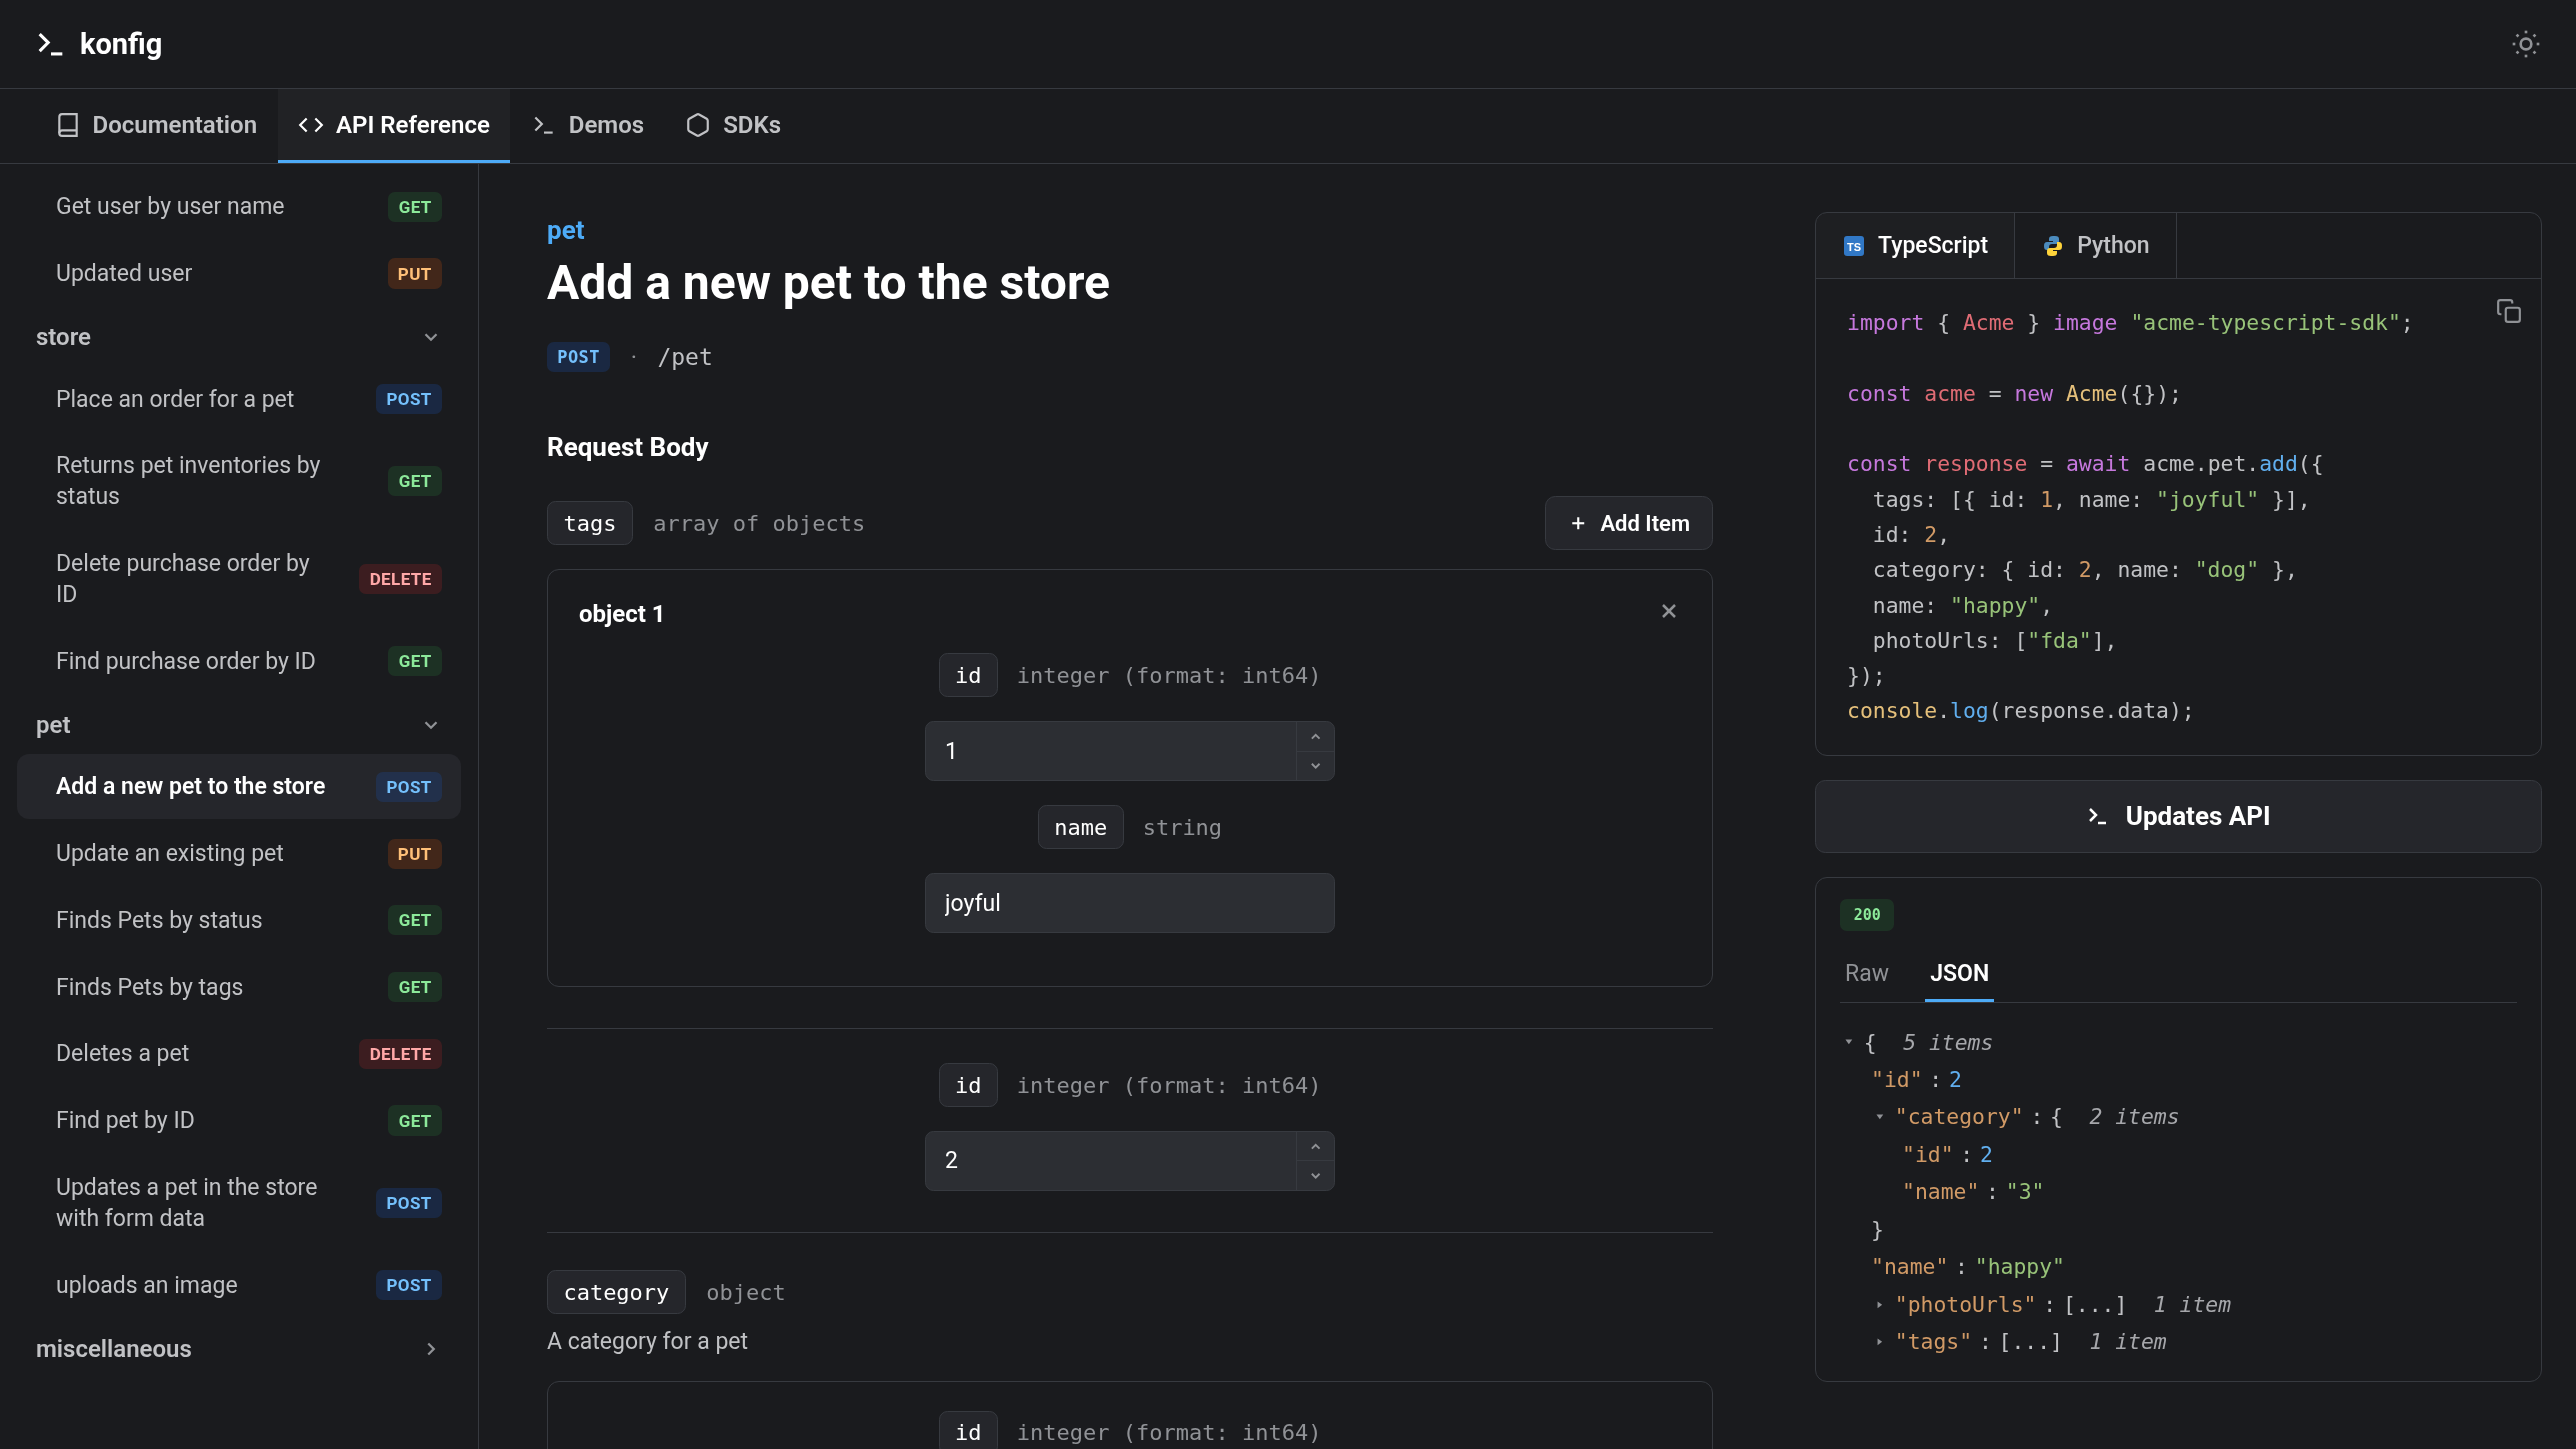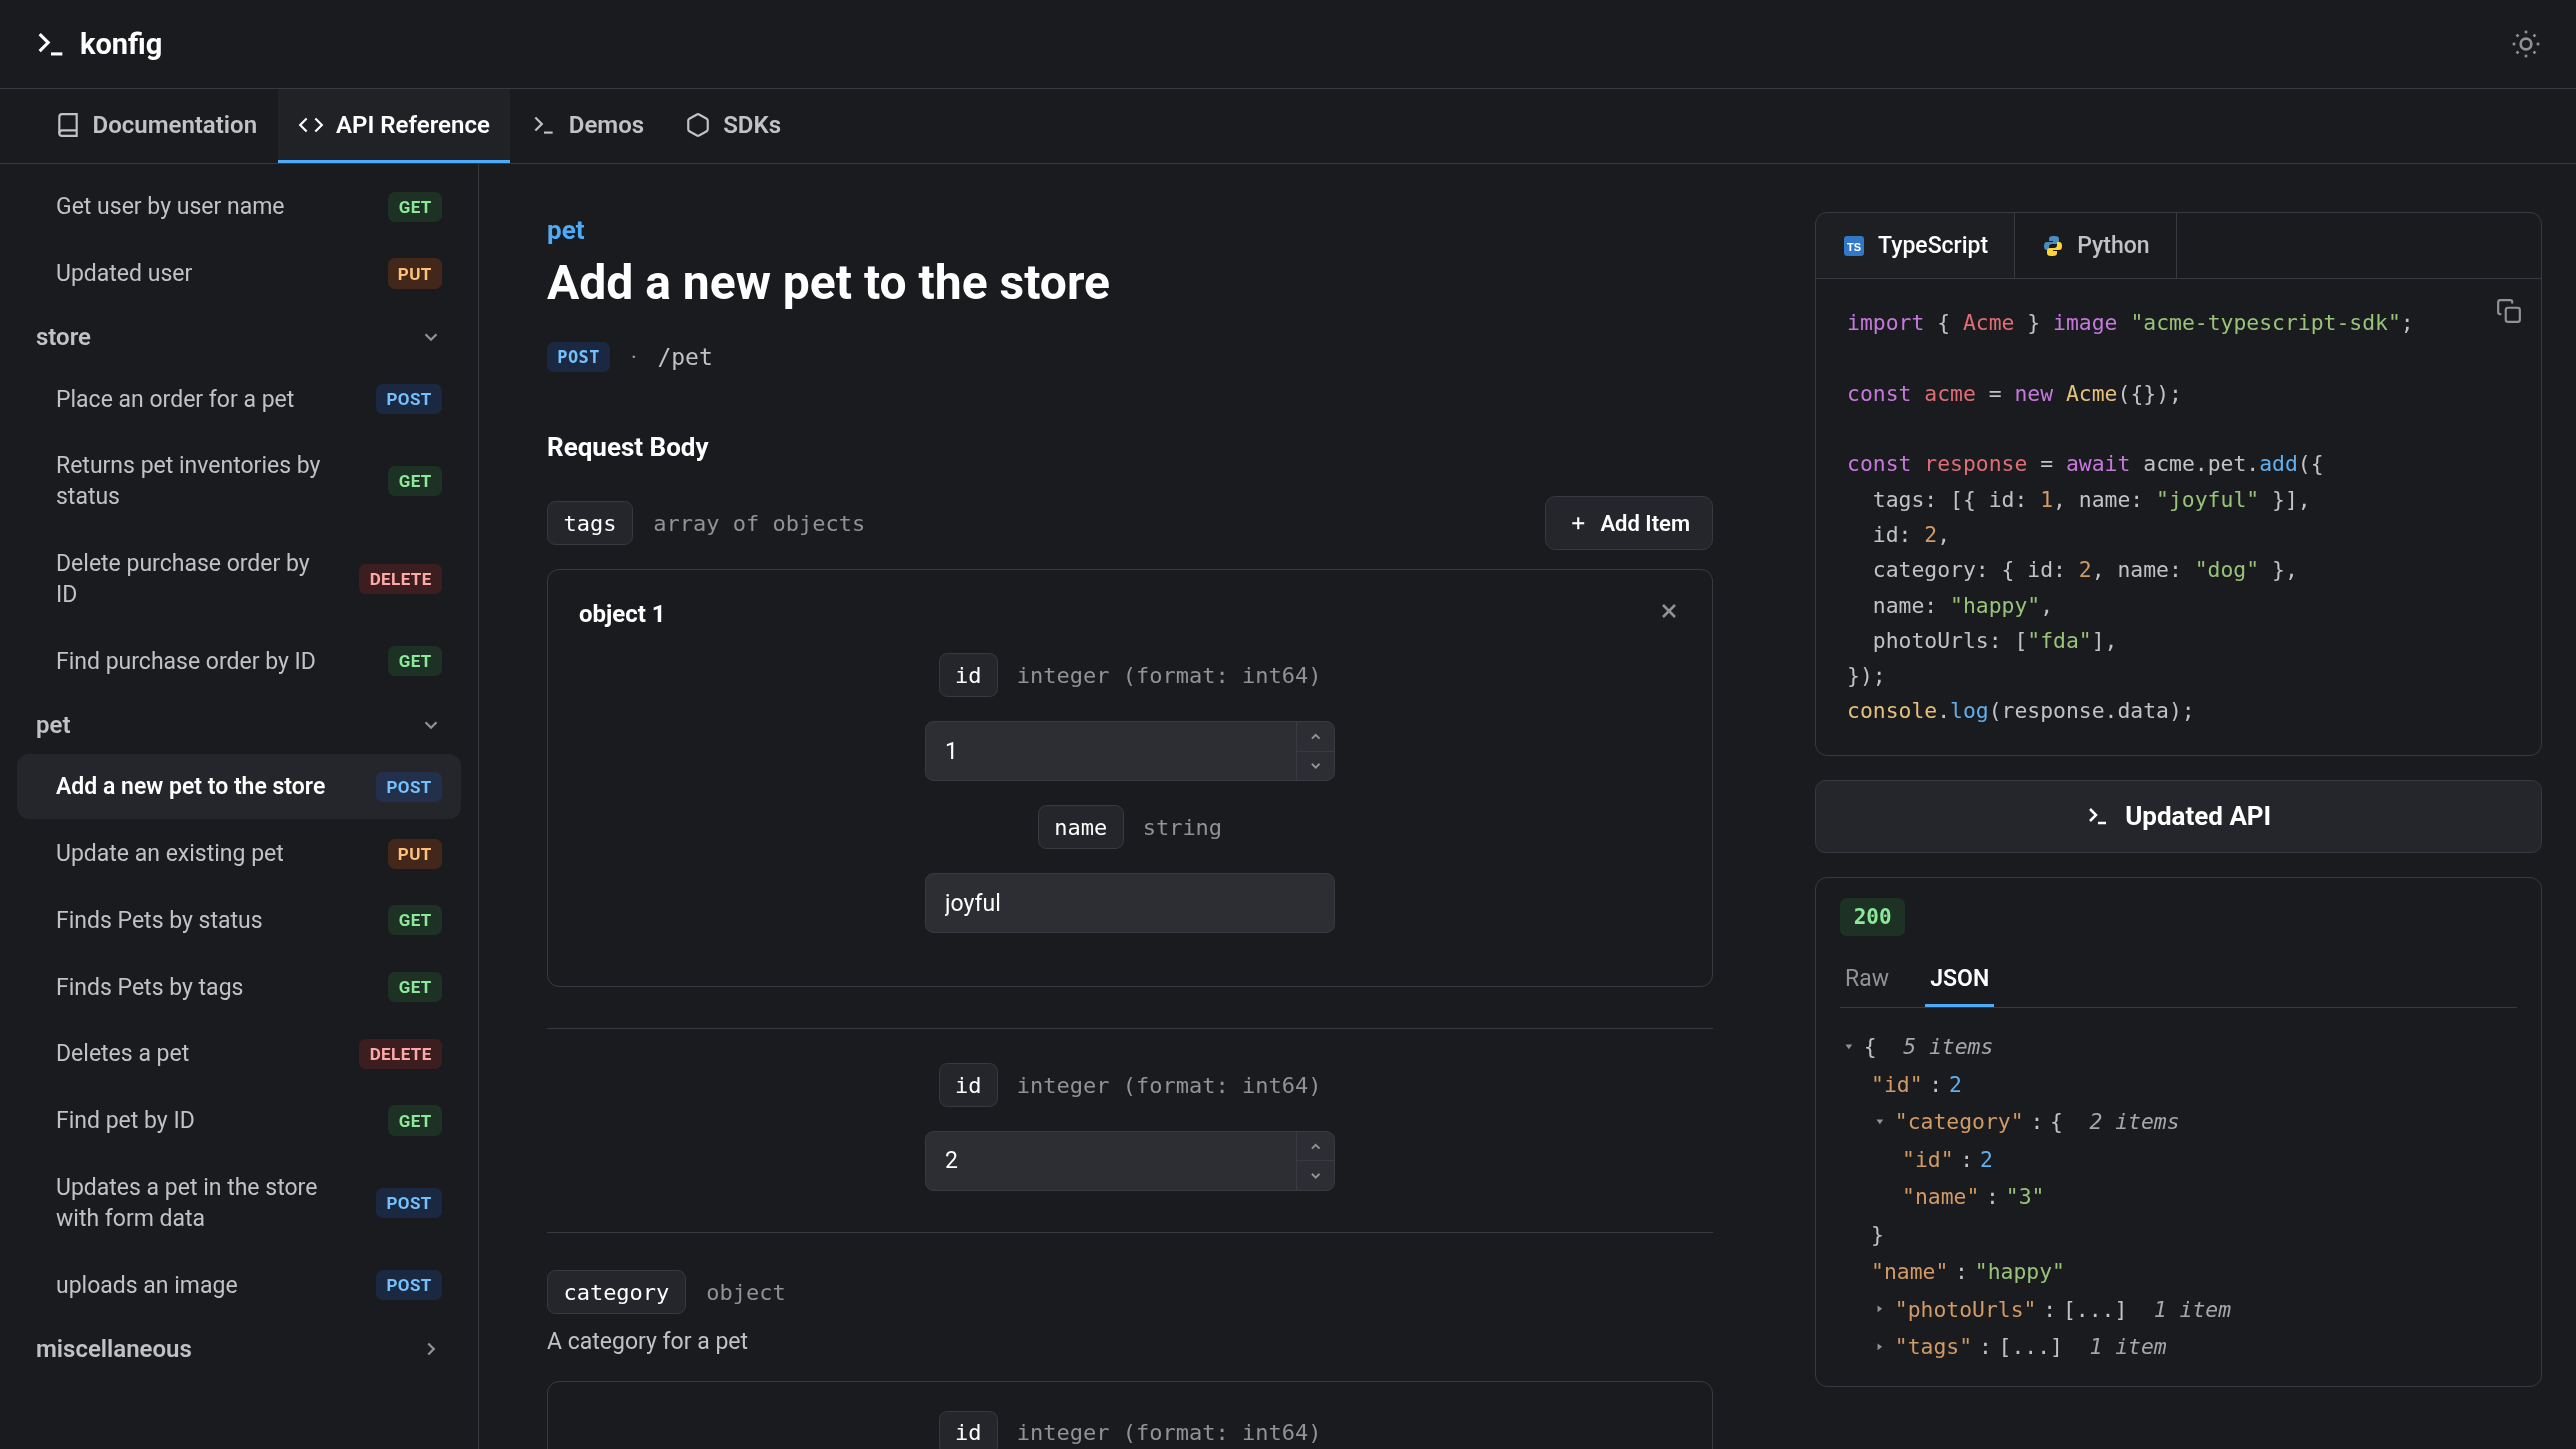--- a/index.html
+++ b/index.html
@@ -294,21 +294,21 @@
   .resp-card {
     border:0.9px solid var(--border);
     border-radius: 12px;
     padding: 20.5px 24px;
   }
   .status-pill {
     display:inline-block;
     background: var(--green-badge-bg);
     color: var(--green-badge-text);
     font-family: ui-monospace, monospace;
-    font-size: 21px;
+    font-size: 15px;
     padding: 6.8px 13.7px;
     border-radius: 6.8px;
     font-weight:700;
     margin-bottom: 17px;
   }
   .resp-tabs { display:flex; gap: 31px; border-bottom:0.9px solid var(--border); margin-bottom: 20.5px; }
   .resp-tab { padding: 12px 5.1px; cursor:pointer; font-size: 23px; color: var(--text-dim); border-bottom: 3.4px solid transparent; }
   .resp-tab.active { color: var(--text-bright); border-bottom-color: var(--accent); font-weight:600; }
 
   .json-tree {
@@ -636,21 +636,21 @@
 <span class="tok-plain">  photoUrls: [</span><span class="tok-str">"fda"</span><span class="tok-plain">],</span>
 <span class="tok-plain">});</span>
 <span class="tok-var">console</span><span class="tok-plain">.</span><span class="tok-fn">log</span><span class="tok-plain">(response.data);</span></div>
       </div>
 
       <div class="req-btn">
         <svg viewBox="0 0 24 24" fill="none" stroke="currentColor" stroke-width="2.5">
             <polyline points="4 17 10 11 4 5"></polyline>
             <line x1="12" y1="19" x2="20" y2="19"></line>
           </svg>
-        <span>Updated API</span>
+        <span>Updates API</span>
       </div>
 
       <div class="resp-card">
         <span class="status-pill">200</span>
         <div class="resp-tabs">
           <div class="resp-tab">Raw</div>
           <div class="resp-tab active">JSON</div>
         </div>
 
         <div class="json-tree">

